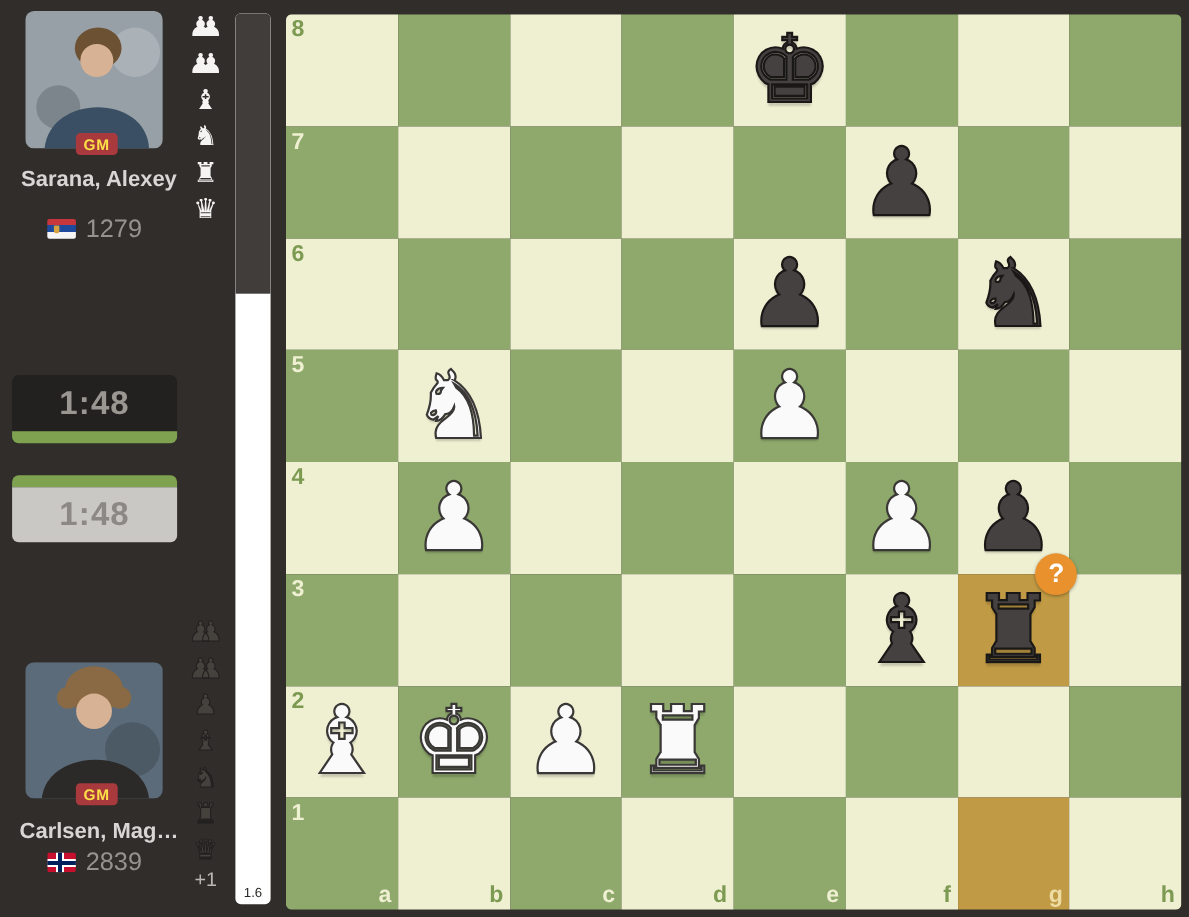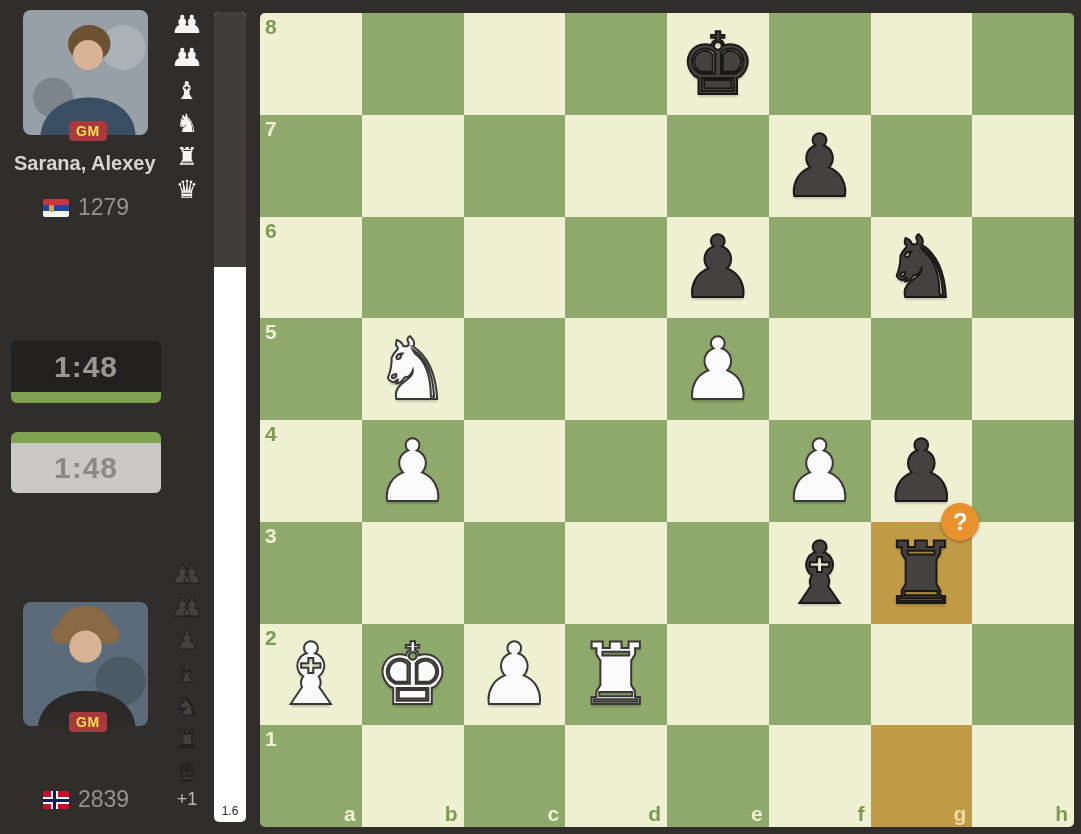--- a/index.html
+++ b/index.html
@@ -5,26 +5,26 @@
   html,body{margin:0;padding:0;background:#262421;}
   .app{position:relative;width:1081px;height:834px;background:#302d2a;font-family:"Liberation Sans",sans-serif;overflow:hidden;}
 
   
   .avatar{position:absolute;width:125px;border-radius:8px;overflow:visible;}
   .avatar svg{width:125px;height:100%;border-radius:8px;display:block;}
   .avatar.top{left:23px;top:10px;height:125px;}
   .avatar.bottom{left:23px;top:602px;height:124px;}
   .title-badge{position:absolute;left:46px;bottom:-6px;background:#a83a3e;color:#fde047;
     font-size:14px;font-weight:700;padding:2px 7px;border-radius:4px;letter-spacing:.5px;}
-  .player-name{position:absolute;left:14px;width:172px;text-align:left;font-size:20px;font-weight:700;color:#d8d6d4;}
+  .player-name{position:absolute;left:4px;width:172px;text-align:center;font-size:20px;font-weight:700;color:#d8d6d4;}
   .player-name.top{top:152px;}
   .player-name.bottom{top:745px;}
   .rating-row{position:absolute;left:0;width:172px;display:flex;justify-content:center;align-items:center;gap:9px;}
   .rating-row.top{top:194px;}
-  .rating-row.bottom{top:786px;}
+  .rating-row.bottom{top:770px;}
   .rating{font-size:23px;color:#96938f;}
   .flag{width:26px;height:18px;border-radius:2px;display:inline-block;position:relative;}
   .flag.serbia{background:linear-gradient(180deg,#c6363c 0 33%,#1d4a9c 33% 66%,#f5f5f5 66% 100%);}
   .flag.serbia:after{content:"";position:absolute;left:6px;top:6px;width:5px;height:7px;background:#d8a13f;border-radius:1px 1px 2px 2px;}
   .flag.norway{background-image:
     linear-gradient(90deg,transparent 0 10px,#00205b 10px 13px,transparent 13px),
     linear-gradient(180deg,transparent 0 8px,#00205b 8px 11px,transparent 11px),
     linear-gradient(90deg,transparent 0 8px,#ffffff 8px 15px,transparent 15px),
     linear-gradient(180deg,transparent 0 6px,#ffffff 6px 13px,transparent 13px),
     linear-gradient(#c8102e,#c8102e);}
@@ -106,20 +106,21 @@
       <rect width="100" height="100" fill="#5c6b7a"></rect>
       <circle cx="78" cy="64" r="20" fill="#4c5a66"></circle>
       <ellipse cx="50" cy="20" rx="21" ry="17" fill="#8a6a44"></ellipse>
       <circle cx="31" cy="26" r="8" fill="#8a6a44"></circle>
       <circle cx="69" cy="26" r="8" fill="#8a6a44"></circle>
       <circle cx="50" cy="36" r="13" fill="#d8b294"></circle>
       <path d="M12,100 C16,62 86,62 90,100 Z" fill="#2c2a28"></path>
     </svg>
     <span class="title-badge">GM</span>
   </div>
+  <div class="player-name bottom">Carlsen, Mag…</div>
   <div class="rating-row bottom">
     <span class="flag norway"></span>
     <span class="rating">2839</span>
   </div>
 
   <div class="captured top" id="captured-top">
       <div class="cap white"><span class="pair">♟♟</span></div>
       <div class="cap white"><span class="pair">♟♟</span></div>
       <div class="cap white">♝</div>
       <div class="cap white">♞</div>

